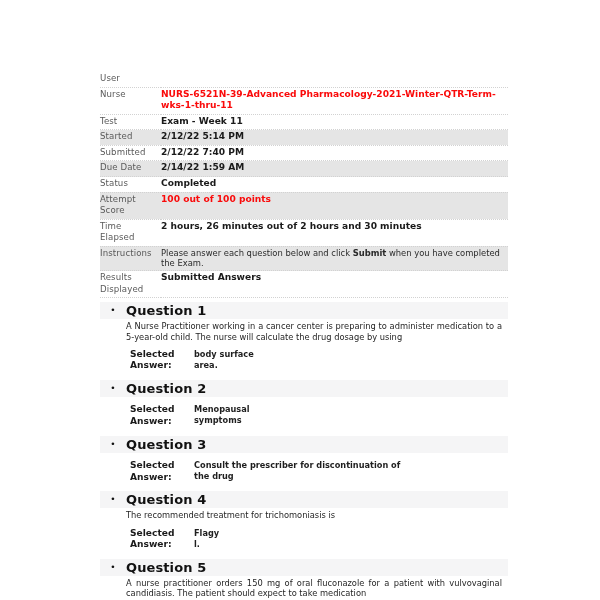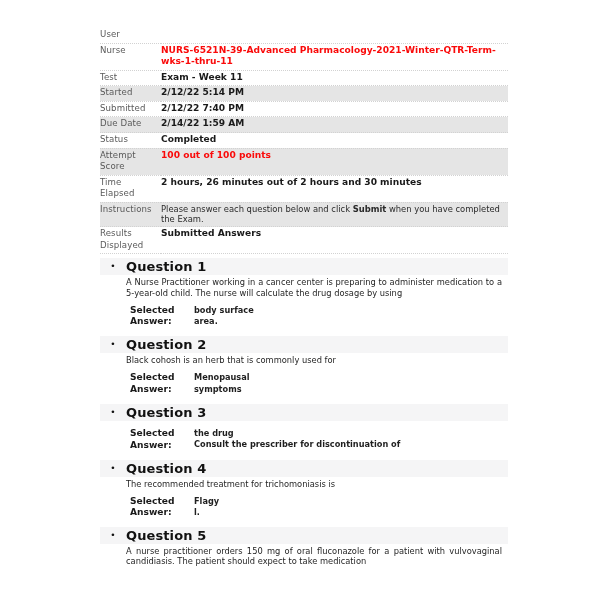--- a/index.html
+++ b/index.html
@@ -21,20 +21,21 @@
     left: 100px;
     top: 28px;
     width: 408px;
   }
 
   
   .summary {
     width: 100%;
     border-collapse: collapse;
     table-layout: fixed;
+    margin-top: 44px;
   }
   .summary tr {
     border-bottom: 1px dotted #d2d2d2;
   }
   .summary tr.alt {
     background: #e5e5e5;
   }
   .summary th,
   .summary td {
     padding: 1px 0 2px 0;
@@ -204,21 +205,20 @@
         <span class="nowrap-split">area.</span>
       </div>
     </div>
   </div>
 
   <div class="qblock">
     <div class="qhead">
       <span class="qbullet">•</span>
       <span class="qtitle">Question 2</span>
     </div>
-    <div class="qtext">Black cohosh is an herb that is commonly used for</div>
     <div class="answer">
       <div class="answer-label">
         <span class="nowrap-split">Selected</span>
         <span class="nowrap-split">Answer:</span>
       </div>
       <div class="answer-value">
         <span class="nowrap-split">Menopausal</span>
         <span class="nowrap-split">symptoms</span>
       </div>
     </div>
@@ -228,22 +228,22 @@
     <div class="qhead">
       <span class="qbullet">•</span>
       <span class="qtitle">Question 3</span>
     </div>
     <div class="answer">
       <div class="answer-label">
         <span class="nowrap-split">Selected</span>
         <span class="nowrap-split">Answer:</span>
       </div>
       <div class="answer-value">
+        <span class="nowrap-split">Consult the prescriber for discontinuation of</span>
         <span class="nowrap-split">the drug</span>
-        <span class="nowrap-split">Consult the prescriber for discontinuation of</span>
       </div>
     </div>
   </div>
 
   <div class="qblock">
     <div class="qhead">
       <span class="qbullet">•</span>
       <span class="qtitle">Question 4</span>
     </div>
     <div class="qtext">The recommended treatment for trichomoniasis is</div>

